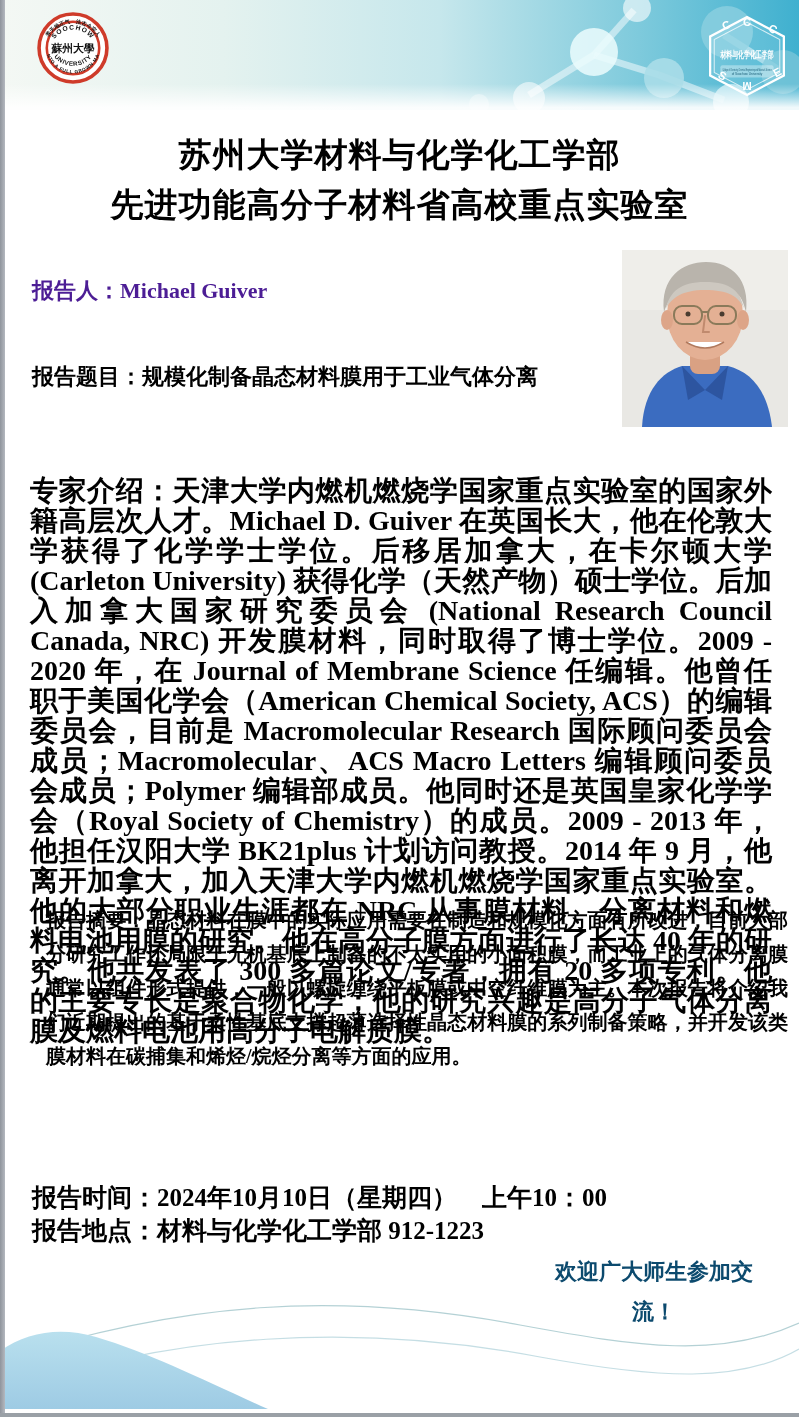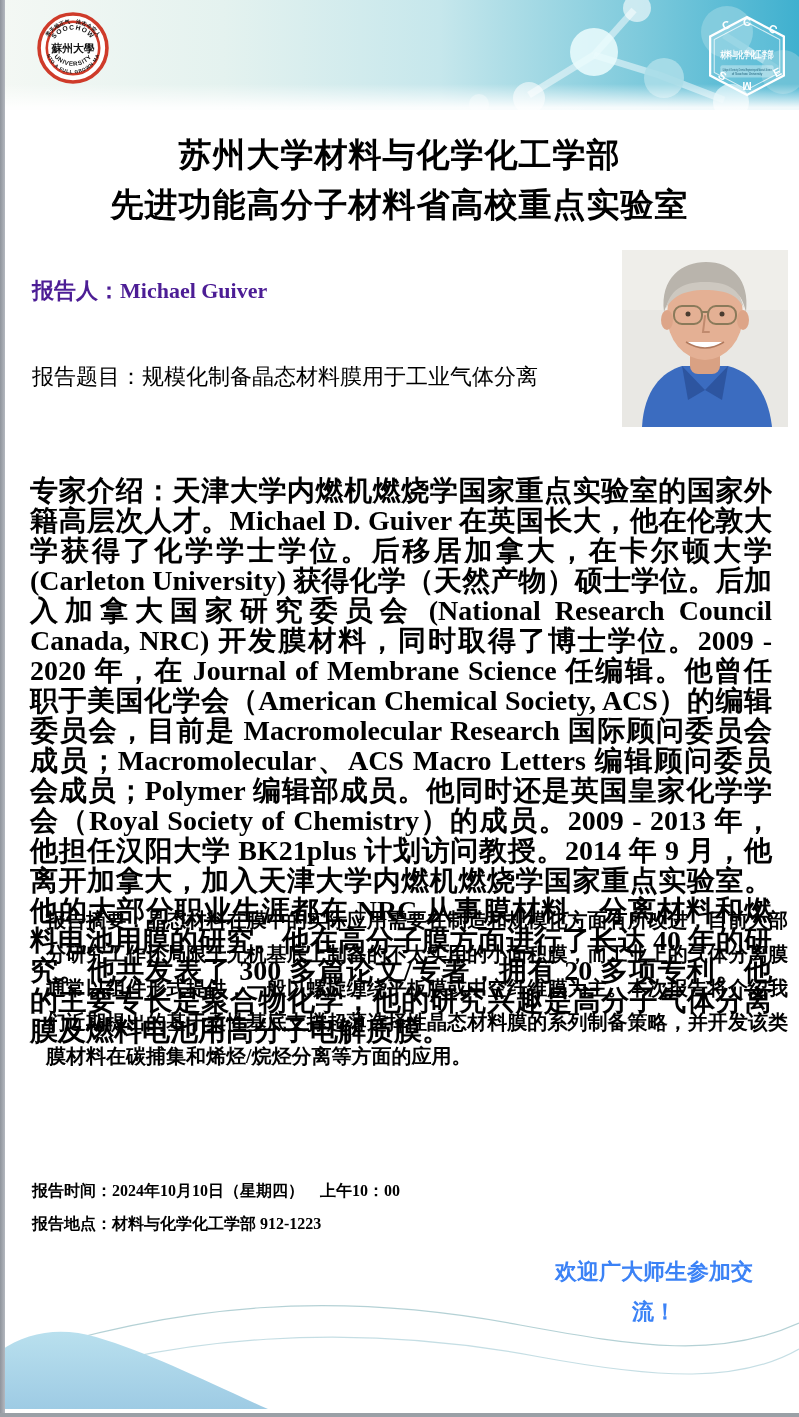--- a/index.html
+++ b/index.html
@@ -28,34 +28,34 @@
   .seal { position:absolute; left:37px; top:12px; width:72px; height:72px; }
   .badge { position:absolute; left:704px; top:14px; width:86px; height:84px; }
 
   
   .title { position:absolute; left:0; top:130px; width:100%; text-align:center;
     font-weight:bold; color:#000; font-size:33px; line-height:50px; letter-spacing:1px; }
 
   
   .line-speaker { position:absolute; left:32px; top:276px; font-size:22px; font-weight:bold; color:#4c1d95; }
   .line-speaker .en { font-family:"Liberation Serif", serif; }
-  .line-topic { position:absolute; left:32px; top:362px; font-size:22px; font-weight:normal; color:#000; }
+  .line-topic { position:absolute; left:32px; top:362px; font-size:22px; font-weight:bold; color:#000; }
 
   
   .photo { position:absolute; left:622px; top:250px; width:166px; height:177px; }
 
   
   .para { position:absolute; left:30px; width:742px; font-weight:bold; color:#000;
     font-family:"Liberation Serif","Liberation Sans",serif;
     text-align:justify; }
   .bio { top:476px; font-size:28px; line-height:30px; }
   .abstract { top:903px; font-size:20px; line-height:34px;margin-left:16px; }
 
   
-  .sched { position:absolute; left:32px; font-size:16px; font-weight:bold; color:#000;
+  .sched { position:absolute; left:32px; font-size:25px; font-weight:bold; color:#000;
     font-family:"Liberation Serif","Liberation Sans",serif; }
   .sched.time { top:1181px; }
   .sched.loc  { top:1214px; }
 
   
   .welcome { position:absolute; left:548px; top:1252px; width:212px; text-align:center;
     font-size:22px; line-height:40px; font-weight:bold; z-index:10; }
 
   
   .footer-waves { position:absolute; left:0; bottom:4px; width:799px; height:130px; z-index:1; }
@@ -173,21 +173,21 @@
 
   <p class="para abstract"><span>报告摘要：</span><span>晶态材料在膜中的实际应用需要在制造和规模化方面有所改进，目前大部分研究工作还局限于无机基底上制备的不太实用的小面积膜，而工业上的气体分离膜通常以组件形式提供，一般以螺旋缠绕平板膜或中空纤维膜为主。本次报告将介绍我们近期提出的基于柔性基底支撑超薄选择性晶态材料膜的系列制备策略，并开发该类膜材料在碳捕集和烯烃/烷烃分离等方面的应用。</span></p>
 
   <div class="sched time">
     <span>报告时间：</span><span>2024年10月10日（星期四）　上午10：00</span>
   </div>
   <div class="sched loc">
     <span>报告地点：</span><span>材料与化学化工学部 912-1223</span>
   </div>
 
-  <div class="welcome" id="welcome" style="color: #3b82f6;">欢迎广大师生参加交流！</div>
+  <div class="welcome" id="welcome" style="color: #0c4a6e;">欢迎广大师生参加交流！</div>
 
   <svg class="footer-waves" viewBox="0 0 799 130" preserveAspectRatio="none">
     <defs>
       <linearGradient id="hillGrad" x1="0" y1="0" x2="0" y2="1">
         <stop offset="0" stop-color="#b9e0ee"></stop>
         <stop offset="1" stop-color="#9ecbe4"></stop>
       </linearGradient>
     </defs>
     <path d="M0,78 C180,18 340,8 520,42 C640,64 720,76 799,40" fill="none" stroke="rgba(140,185,190,0.65)" stroke-width="1.2"></path>
     <path d="M0,112 C170,48 360,40 540,74 C660,96 740,100 799,66" fill="none" stroke="rgba(150,195,205,0.55)" stroke-width="1.2"></path>

